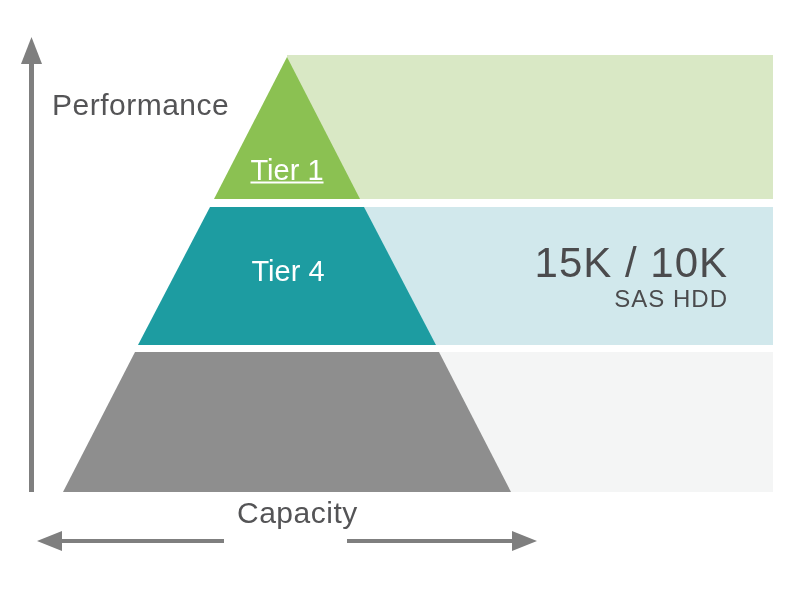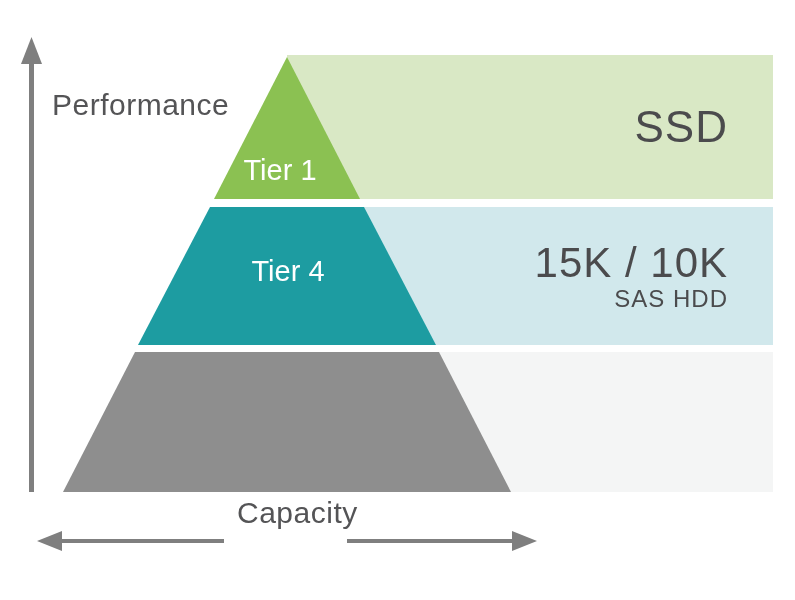--- a/index.html
+++ b/index.html
@@ -26,21 +26,21 @@
     color: #545456;
     letter-spacing: 0.5px;
   }
   .perf-label { left: 52px; top: 88px; }
   .cap-label  { left: 237px; top: 496px; text-align: right; }
   .tier-label {
     font-size: 29px;
     color: #ffffff;
     transform: translate(-50%, -50%);
   }
-  .tier1-label { left: 280px; top: 170px; }
+  .tier1-label { left: 287px; top: 170px; text-decoration: underline; }
   .tier2-label { left: 288px; top: 271px; }
   .tier3-label { left: 286px; top: 424px; }
   .media-box {
     position: absolute;
     display: flex;
     align-items: center;
     justify-content: flex-end;
     padding-right: 45px;
     color: #4b4b4d;
     font-weight: 300;
@@ -81,19 +81,18 @@
     <line x1="347" y1="541" x2="513" y2="541" stroke-width="4" stroke="#7f7f7f"></line>
     <polygon points="537,541 512,531 512,551" fill="#7f7f7f"></polygon>
   </svg>
 
   <div class="txt axis-label perf-label">Performance</div>
   <div class="txt axis-label cap-label">Capacity</div>
 
   <div class="txt tier-label tier1-label">Tier 1</div>
   <div class="txt tier-label tier2-label">Tier 4</div>
 
-  <div class="media-box media-ssd">SSD</div>
   <div class="media-box media-tier2">
     <div class="line1">15K / 10K</div>
     <div class="line2">SAS HDD</div>
   </div>
 
 </div>
 
 </body></html>

